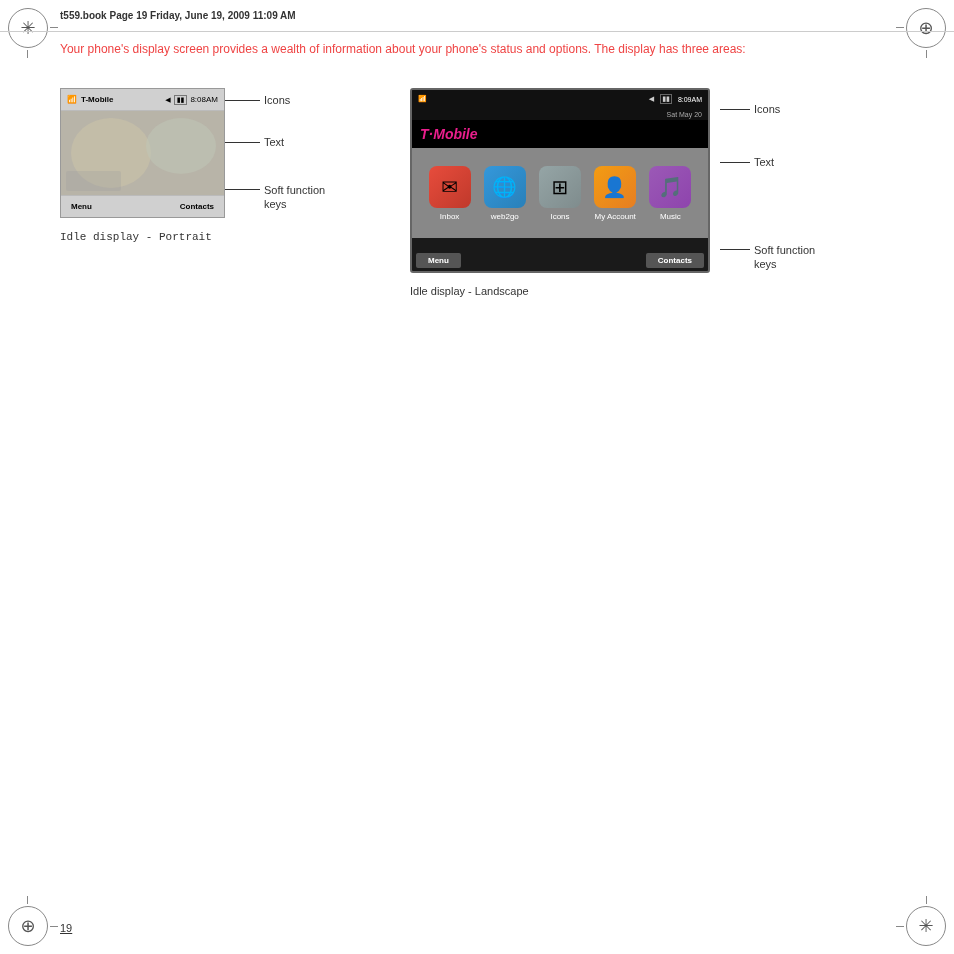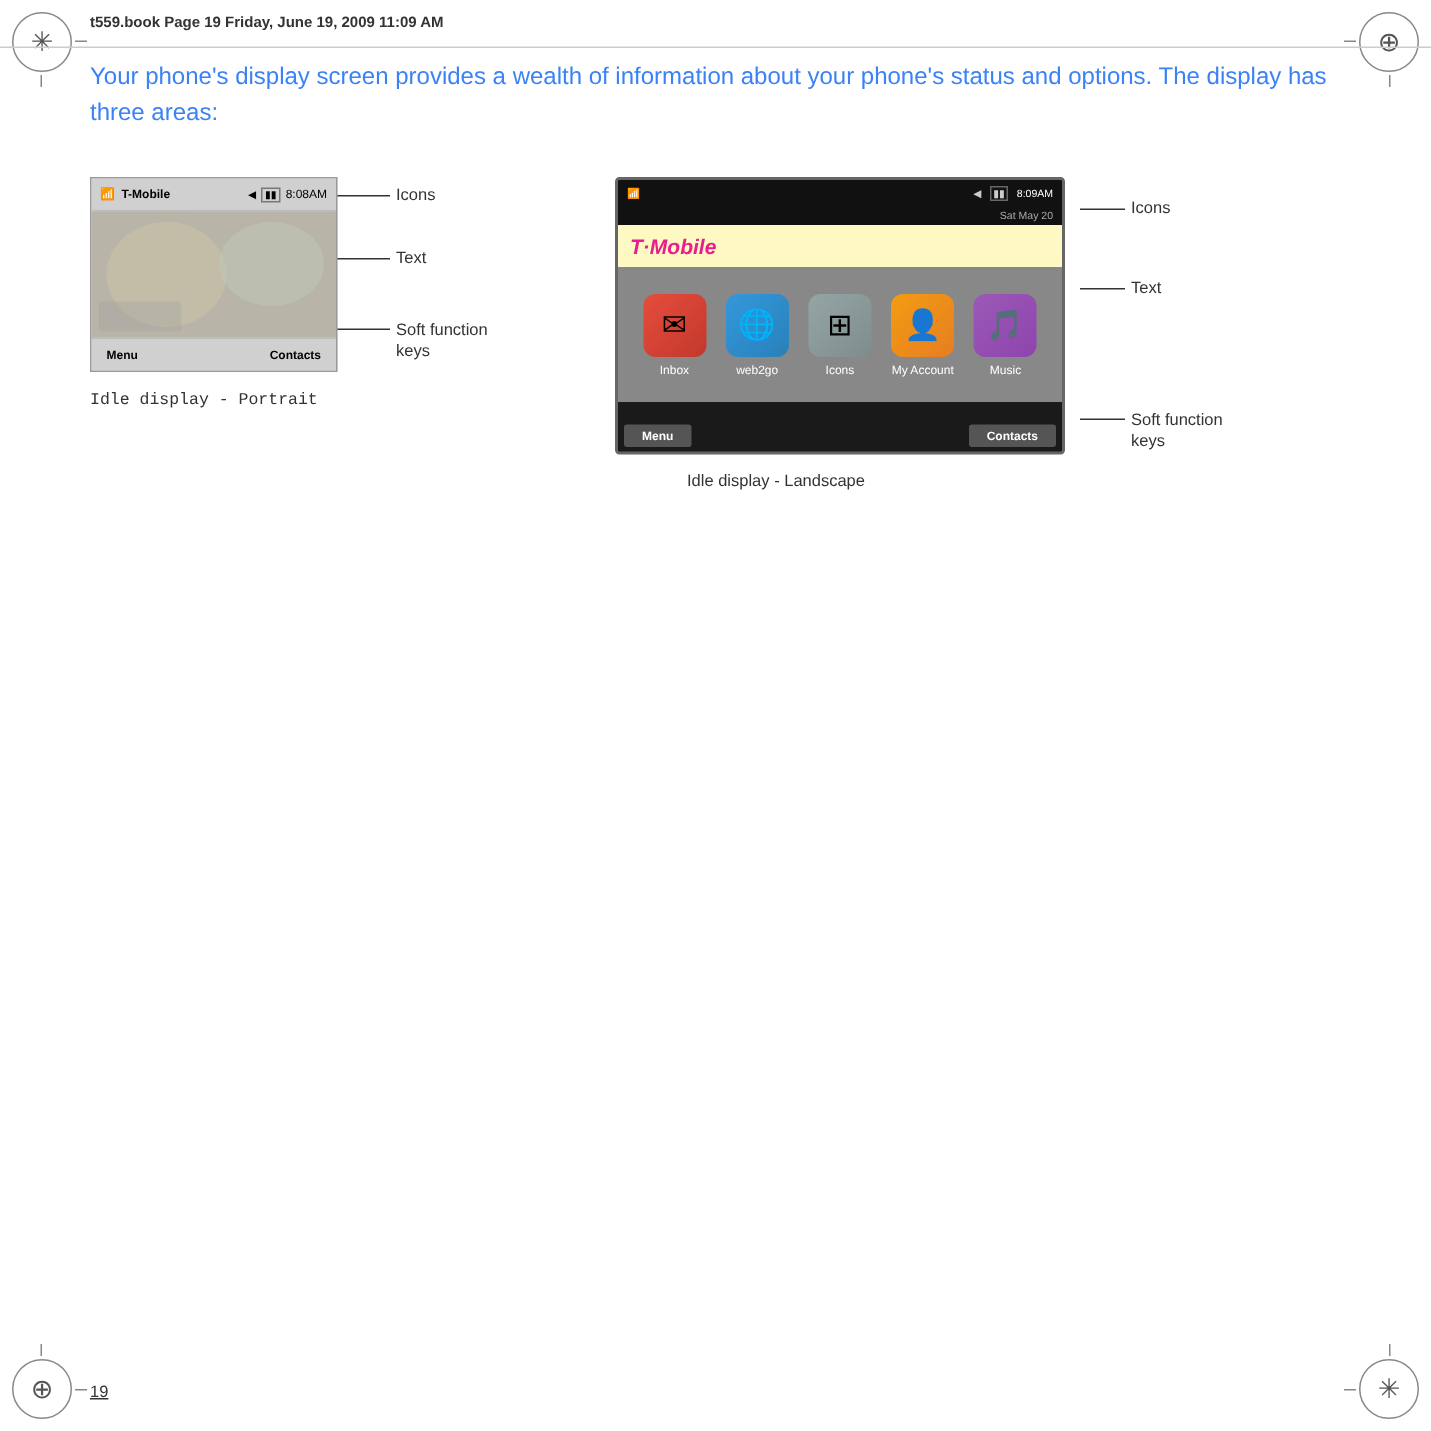--- a/index.html
+++ b/index.html
@@ -83,22 +83,22 @@
       bottom: 60px;
     }
 
     .section-title {
       font-size: 14px;
       font-weight: bold;
       margin-bottom: 10px;
     }
 
     .section-desc {
-      font-size: 16px;
-      color: #3b82f6;
+      font-size: 12px;
+      color: #ef4444;
       line-height: 1.5;
       margin-bottom: 30px;
     }
 
     
     .diagrams-row {
       display: flex;
       flex-direction: row;
       gap: 30px;
       align-items: flex-start;
@@ -156,21 +156,21 @@
       height: 18px;
       display: flex;
       align-items: center;
       justify-content: space-between;
       padding: 0 6px;
       font-size: 7px;
       color: #fff;
     }
 
     .landscape-tmobile-bar {
-      background: #fef9c3;
+      background: #000000;
       height: 28px;
       display: flex;
       align-items: center;
       padding: 0 8px;
     }
 
     .tmobile-logo {
       font-size: 14px;
       font-weight: bold;
       color: #e91e8c;
@@ -473,21 +473,21 @@
           </div>
 
           <div style="position:absolute;top:155px;left:0;display:flex;align-items:flex-start;">
             <div style="width:30px;height:1px;background:#333;margin-top:6px;"></div>
             <span style="font-size:11px;color:#333;margin-left:4px;line-height:1.3;">Soft function<br>keys</span>
           </div>
         </div>
 
       </div>
       <div style="margin-top:8px;">
-        <span style="font-size:11px;color:#333;margin-left:48px;">Idle display - Landscape</span>
+        <span style="font-size:11px;color:#333;">Idle display - Landscape</span>
       </div>
     </div>
 
   </div>
 
 </div>
 
 <div class="page-number">19</div>
 
 </body></html>

